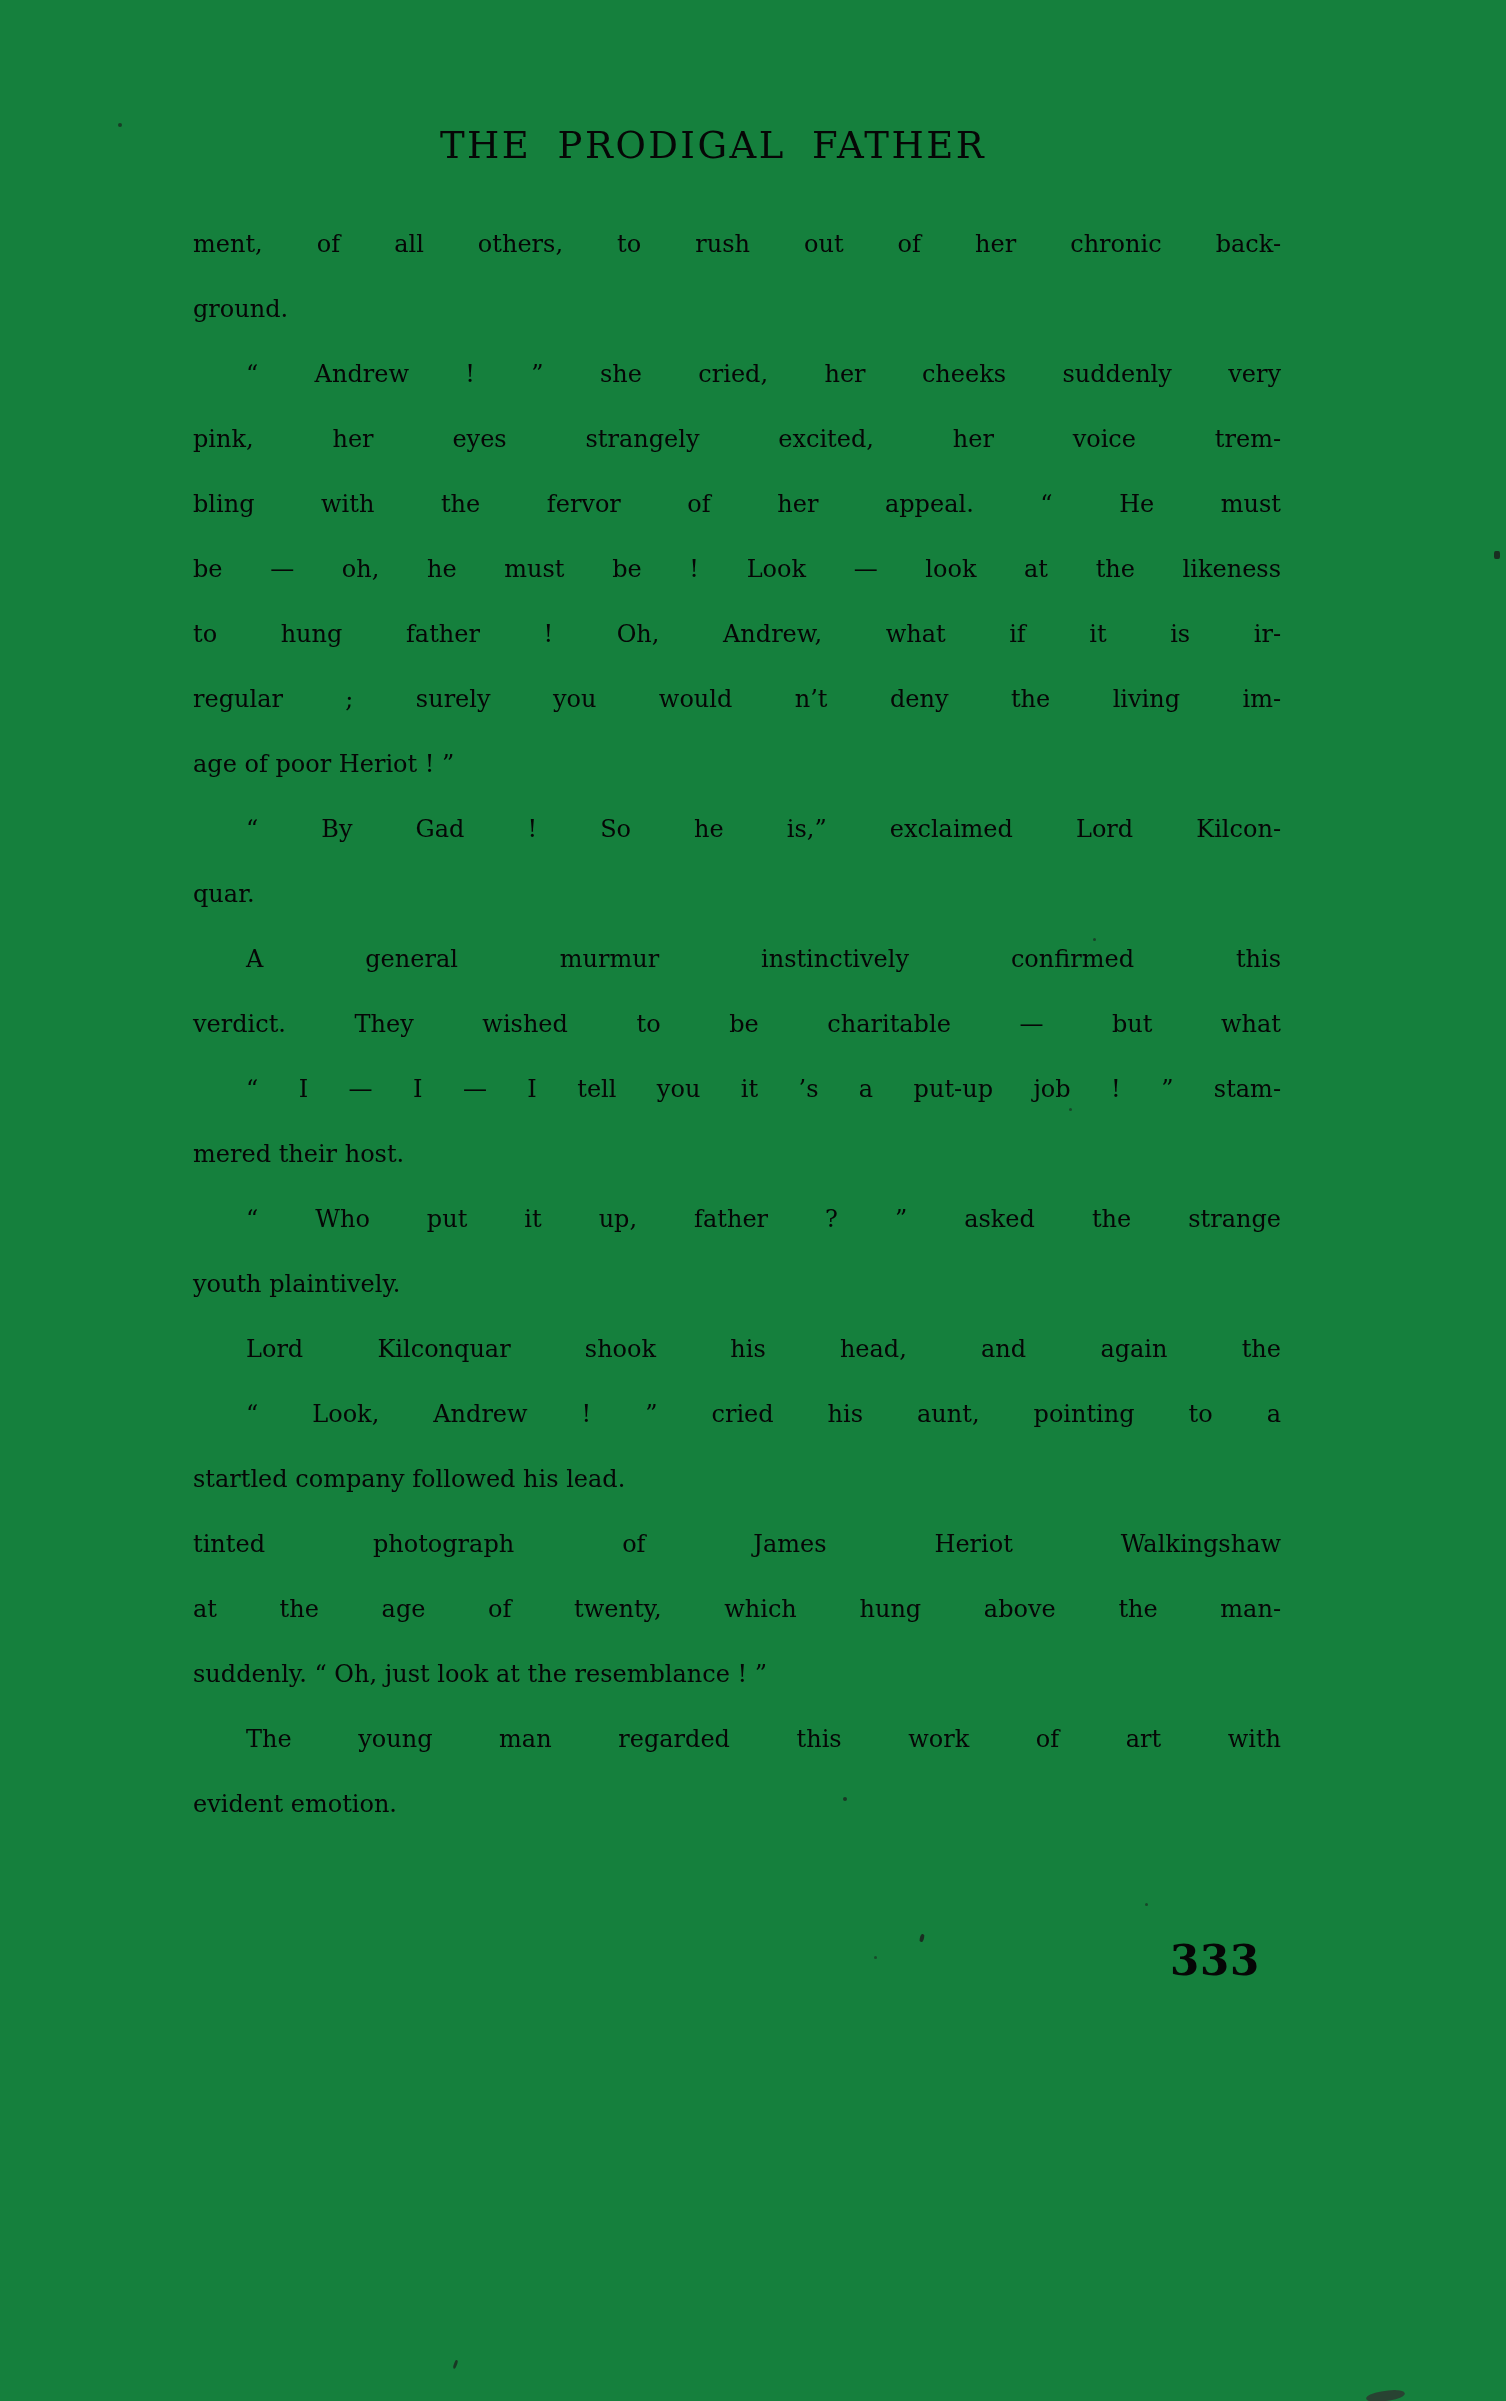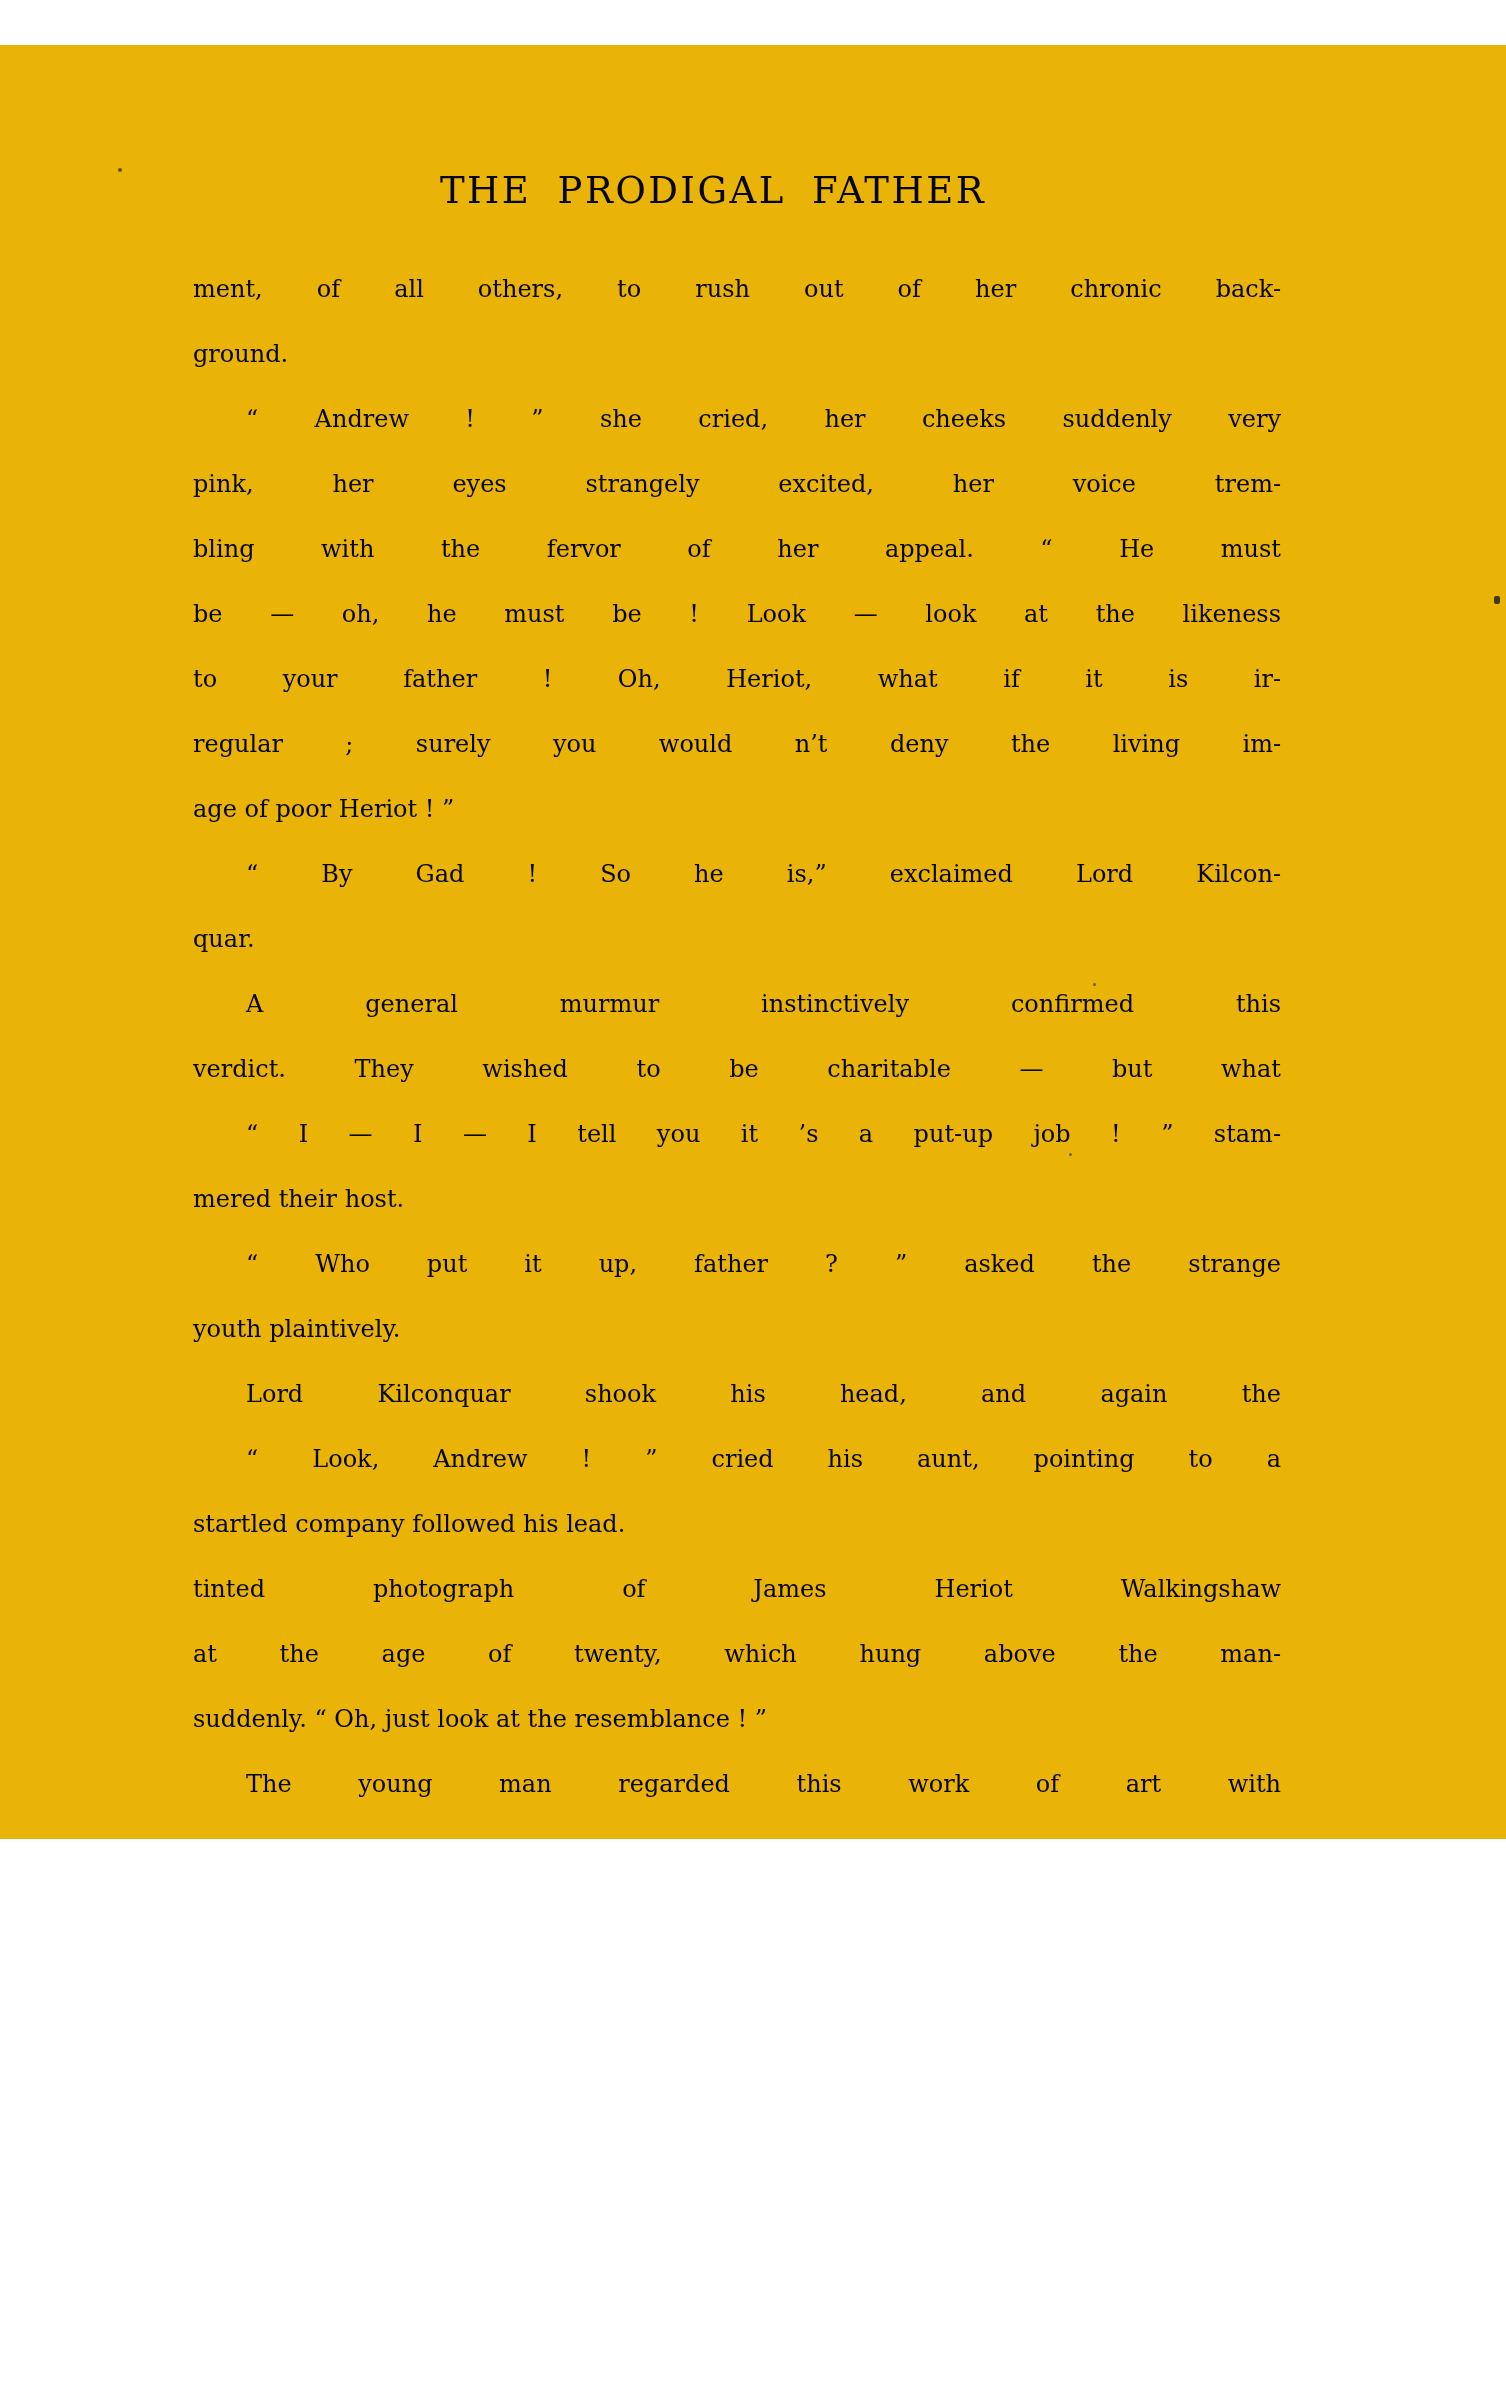--- a/index.html
+++ b/index.html
@@ -3,26 +3,25 @@
 <meta charset="utf-8">
 <style>
   html, body {
     margin: 0;
     padding: 0;
     background: #ffffff;
   }
   .page {
     position: relative;
     width: 1506px;
-    height: 1794px;
-    background: #eab308;
+    height: 2401px;
+    background: #15803d;
     font-family: "DejaVu Serif", "Liberation Serif", serif;
     color: #060606;
     overflow: hidden;
-    margin-top: 45px;
   }
   .running-head {
     position: absolute;
     top: 124px;
     left: 193px;
     width: 1088px;
     transform: translateX(-24px);
     text-align: center;
     font-size: 37px;
     letter-spacing: 2.5px;
@@ -81,21 +80,21 @@
 <div class="page">
   <div class="running-head">THE PRODIGAL FATHER</div>
 
   <div class="text-block" id="text-block">
       <div class="line j">ment, of all others, to rush out of her chronic back-</div>
       <div class="line">ground.</div>
       <div class="line j indent">“ Andrew ! ” she cried, her cheeks suddenly very</div>
       <div class="line j">pink, her eyes strangely excited, her voice trem-</div>
       <div class="line j">bling with the fervor of her appeal. “ He must</div>
       <div class="line j">be — oh, he must be ! Look — look at the likeness</div>
-      <div class="line j">to your father ! Oh, Heriot, what if it is ir-</div>
+      <div class="line j">to hung father ! Oh, Andrew, what if it is ir-</div>
       <div class="line j">regular ; surely you would n’t deny the living im-</div>
       <div class="line">age of poor Heriot ! ”</div>
       <div class="line j indent">“ By Gad ! So he is,” exclaimed Lord Kilcon-</div>
       <div class="line">quar.</div>
       <div class="line j indent">A general murmur instinctively confirmed this</div>
       <div class="line j">verdict. They wished to be charitable — but what</div>
       <div class="line j indent">“ I — I — I tell you it ’s a put-up job ! ” stam-</div>
       <div class="line">mered their host.</div>
       <div class="line j indent">“ Who put it up, father ? ” asked the strange</div>
       <div class="line">youth plaintively.</div>

